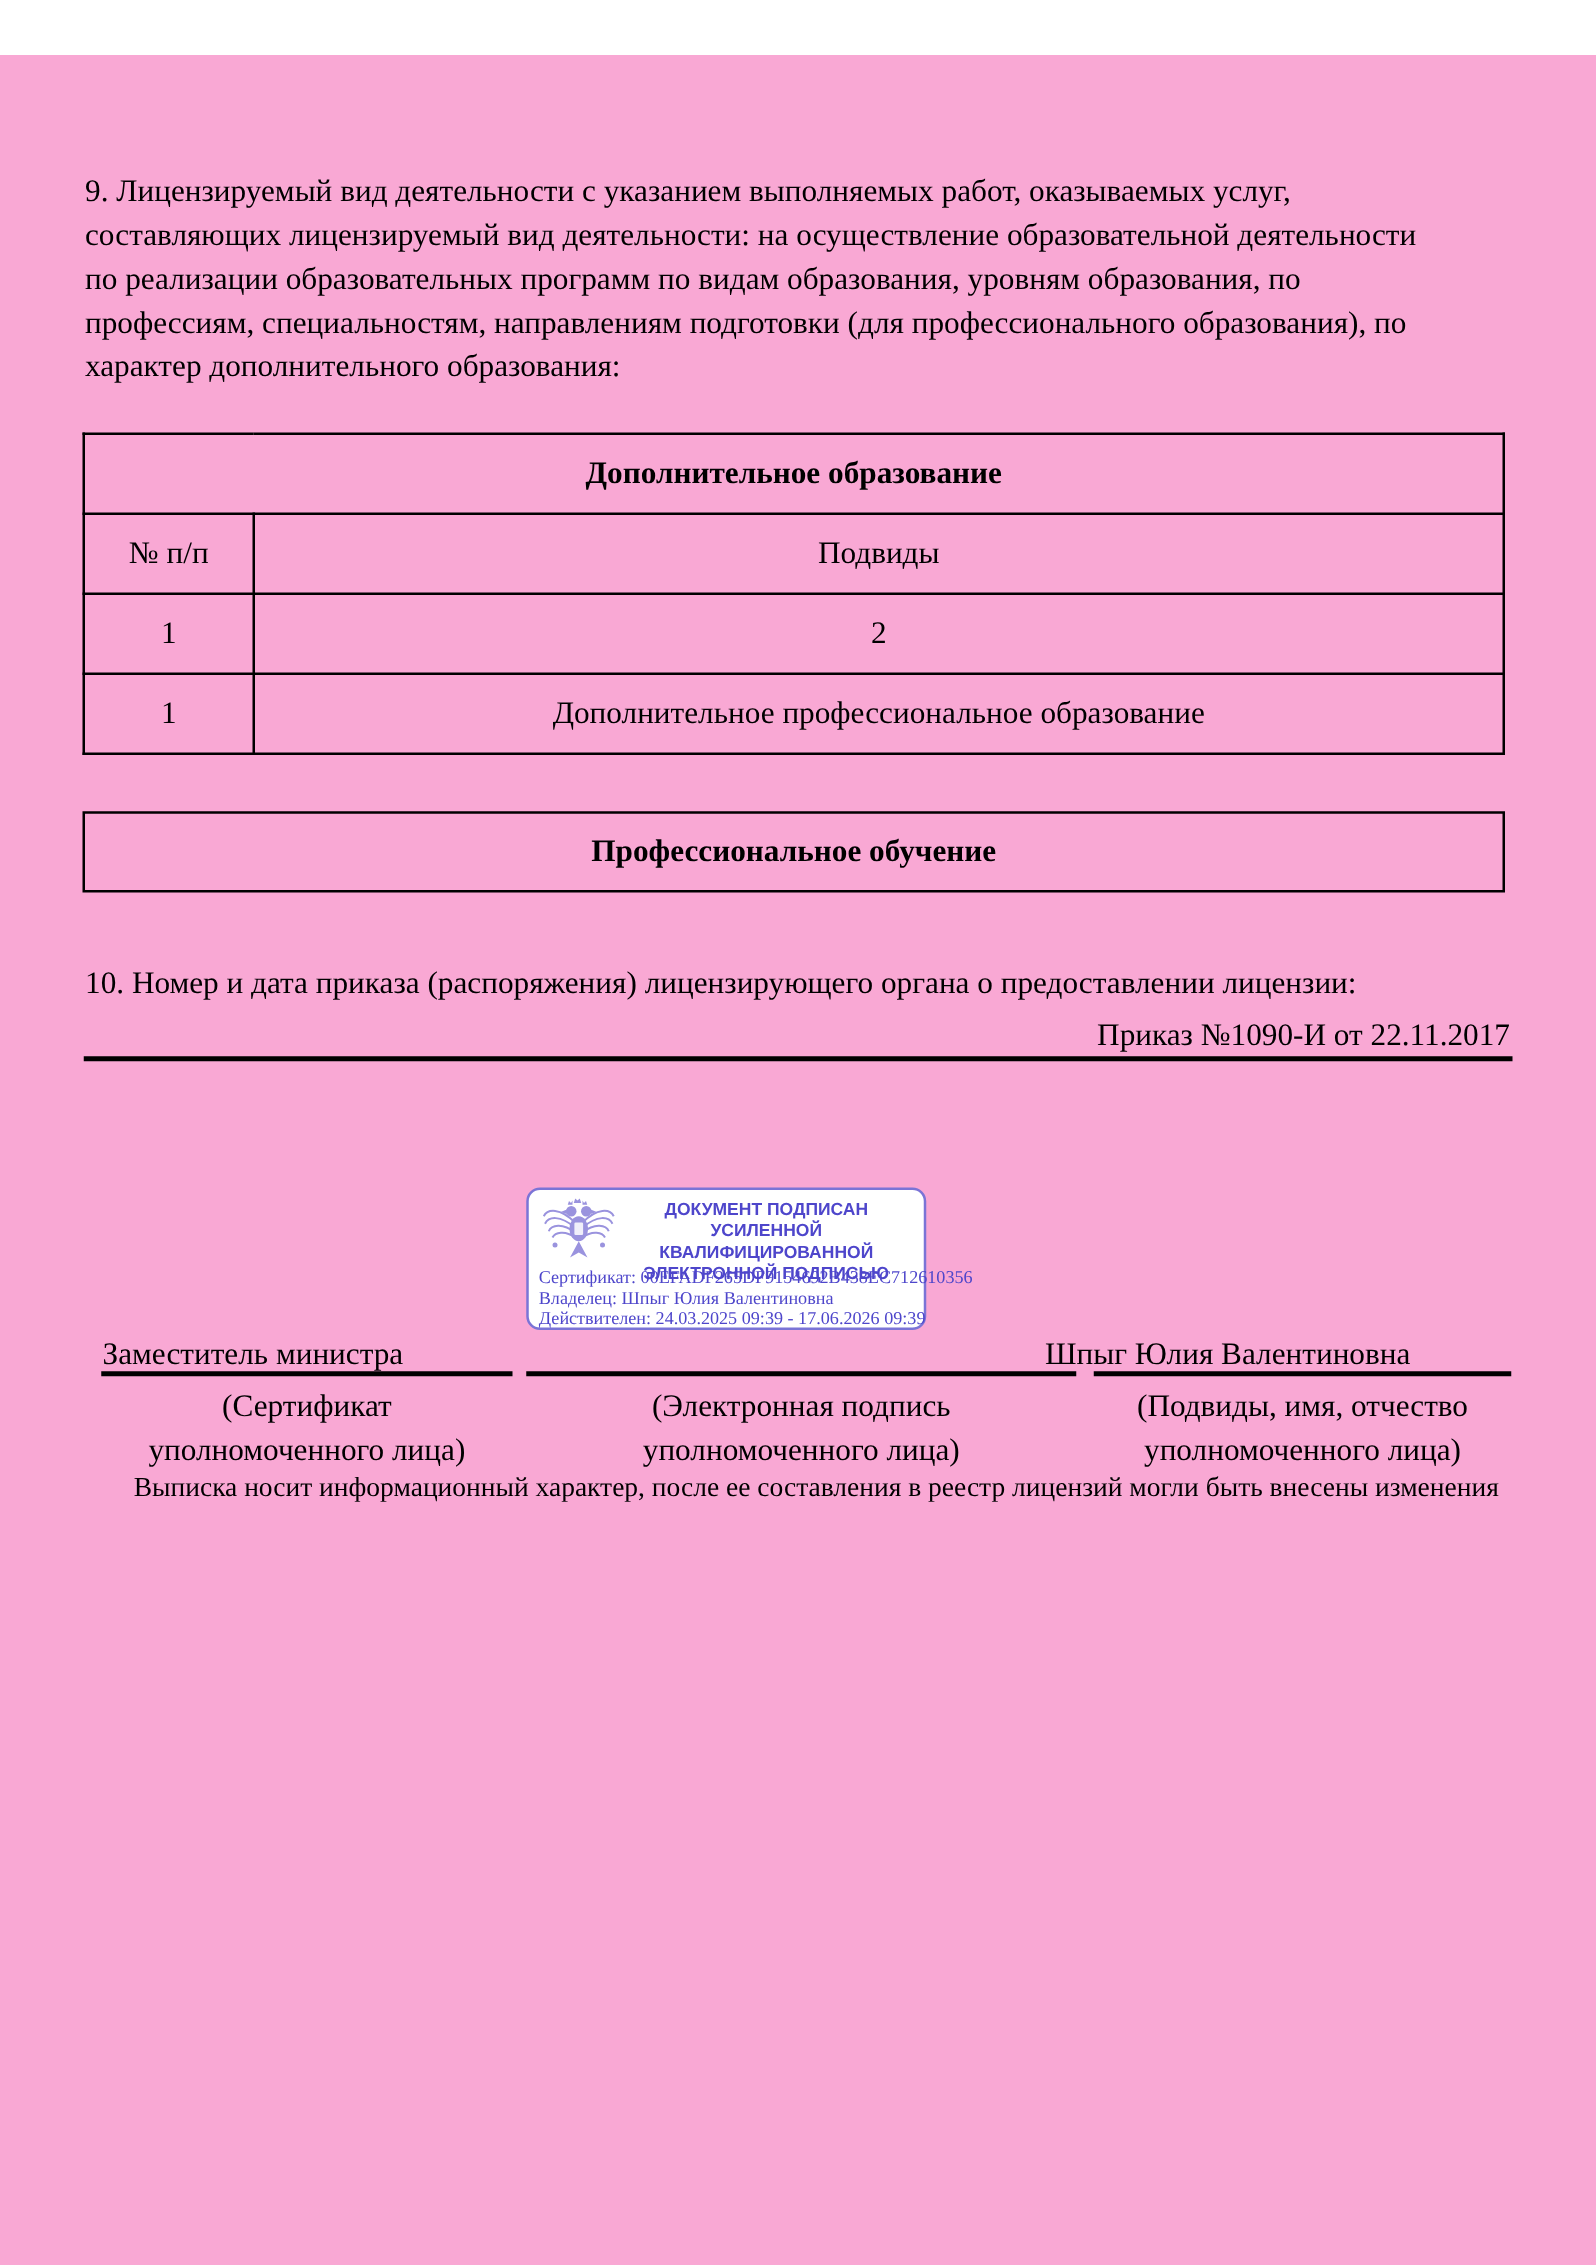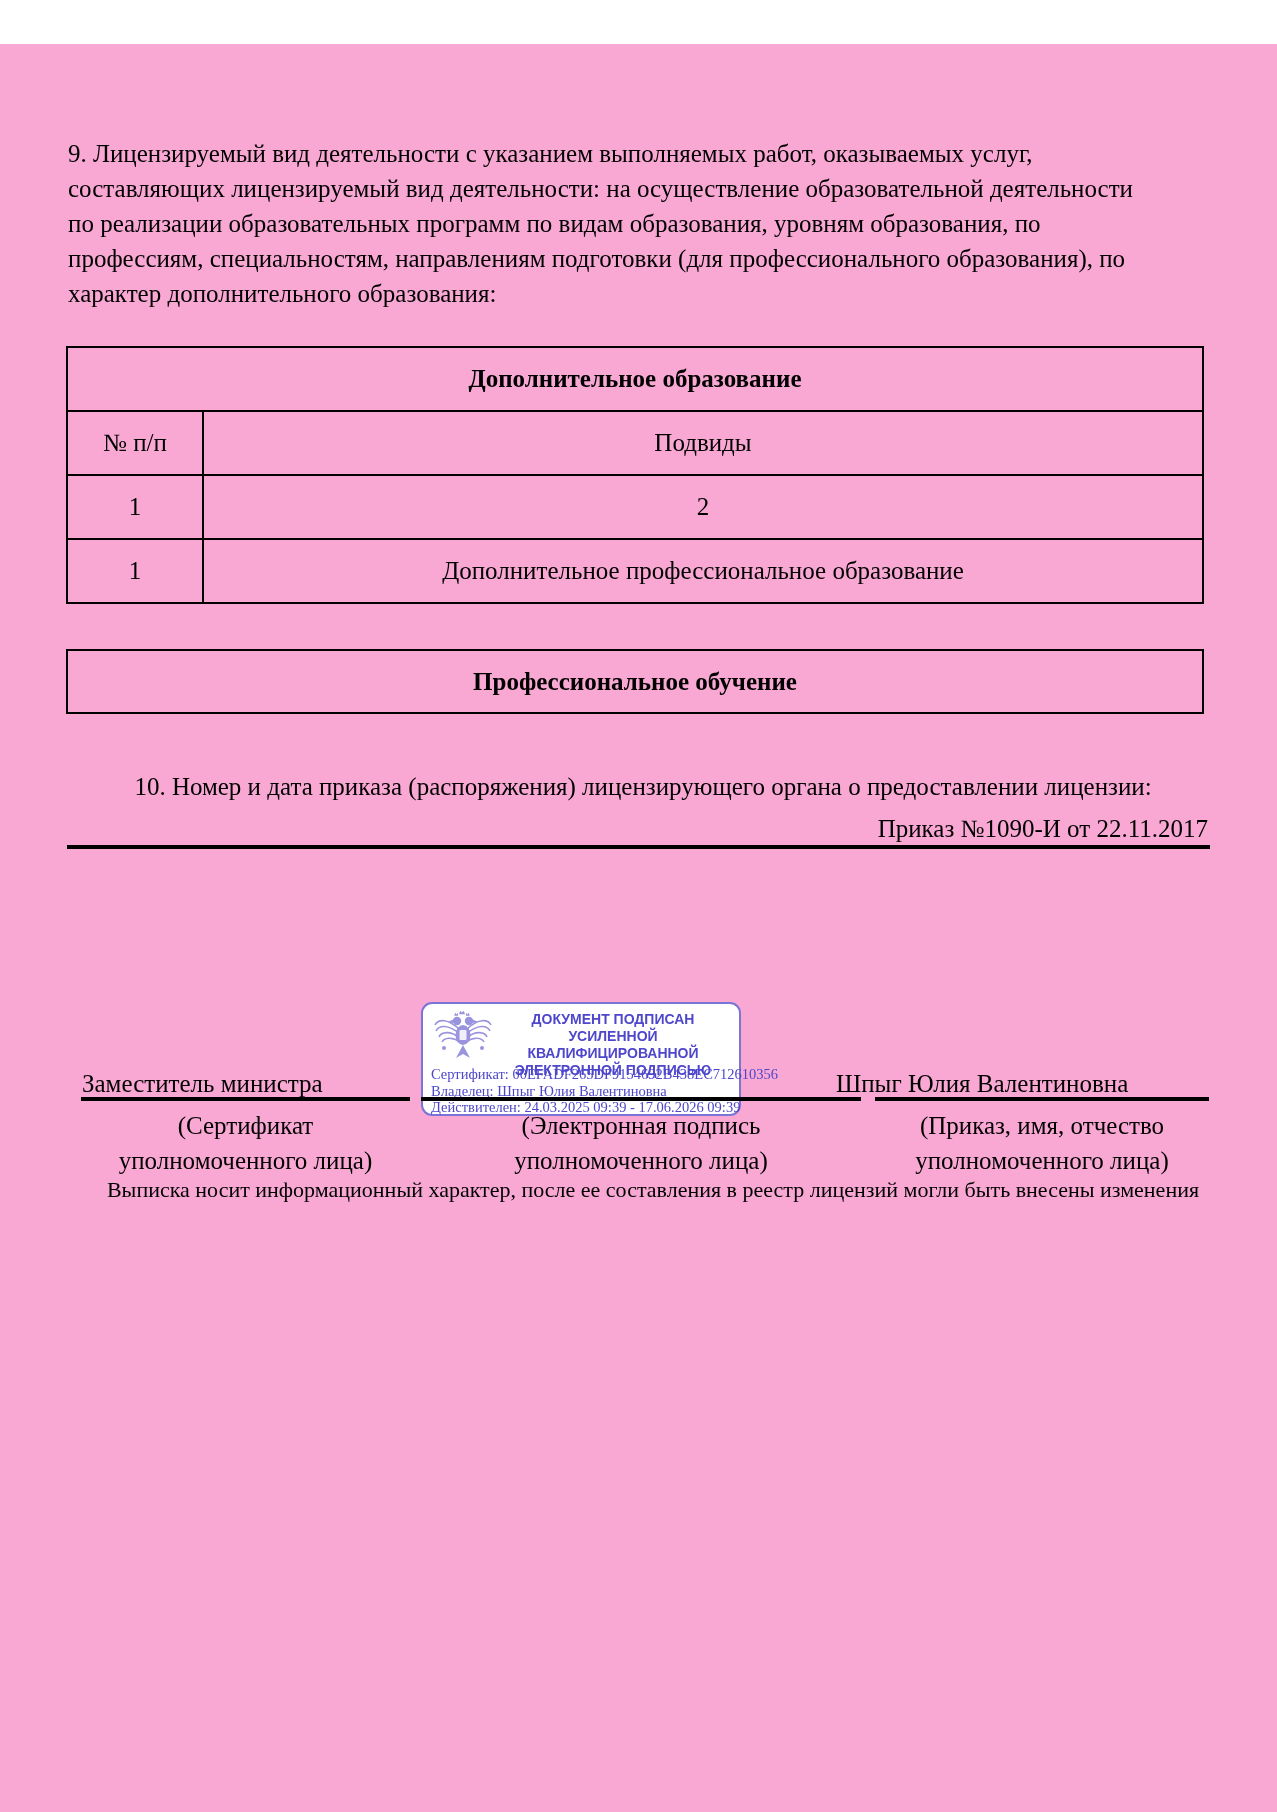--- a/index.html
+++ b/index.html
@@ -32,26 +32,26 @@
   table.lic td.num{width:122px;}
   .bold{font-weight:bold;}
 
   .box2{
     position:absolute;left:66px;top:605px;width:1134px;height:61px;
     border:2px solid #000;
     display:flex;align-items:center;justify-content:center;
     font-size:25px;font-weight:bold;
   }
 
-  .p10line1{left:68px;top:729px;width:1150px;font-size:25px;white-space:nowrap;text-align:center;}
+  .p10line1{left:68px;top:729px;width:1150px;font-size:25px;white-space:nowrap;}
   .p10line2{left:68px;top:771px;width:1140px;font-size:25px;text-align:right;}
   .rule{left:67px;top:801px;width:1143px;height:4px;background:#000;}
 
   .stamp{
-    left:421px;top:958px;width:316px;height:110px;
+    left:421px;top:906px;width:316px;height:110px;
     border:2px solid var(--stamp-border,#7b74d6);
     border-radius:11px;
     background:#fff;
   }
   .stamp-emblem{left:9px;top:4px;width:62px;height:56px;color:var(--stamp-emblem,#9a93de);}
   .stamp-head{
     left:70px;top:7px;width:240px;
     text-align:center;
     font-family:"Liberation Sans", sans-serif;
     font-weight:bold;font-size:14px;line-height:17px;
@@ -162,19 +162,19 @@
 
   <div class="abs sig-cap" style="left:81px;width:329px;">
     <div>(Сертификат</div>
     <div>уполномоченного лица)</div>
   </div>
   <div class="abs sig-cap" style="left:421px;width:440px;">
     <div>(Электронная подпись</div>
     <div>уполномоченного лица)</div>
   </div>
   <div class="abs sig-cap" style="left:875px;width:334px;">
-    <div>(Приказ, имя, отчество</div>
+    <div>(Подвиды, имя, отчество</div>
     <div>уполномоченного лица)</div>
   </div>
 
   <div class="abs footer">Выписка носит информационный характер, после ее составления в реестр лицензий могли быть внесены изменения</div>
 
 </div>
 
 </body></html>

